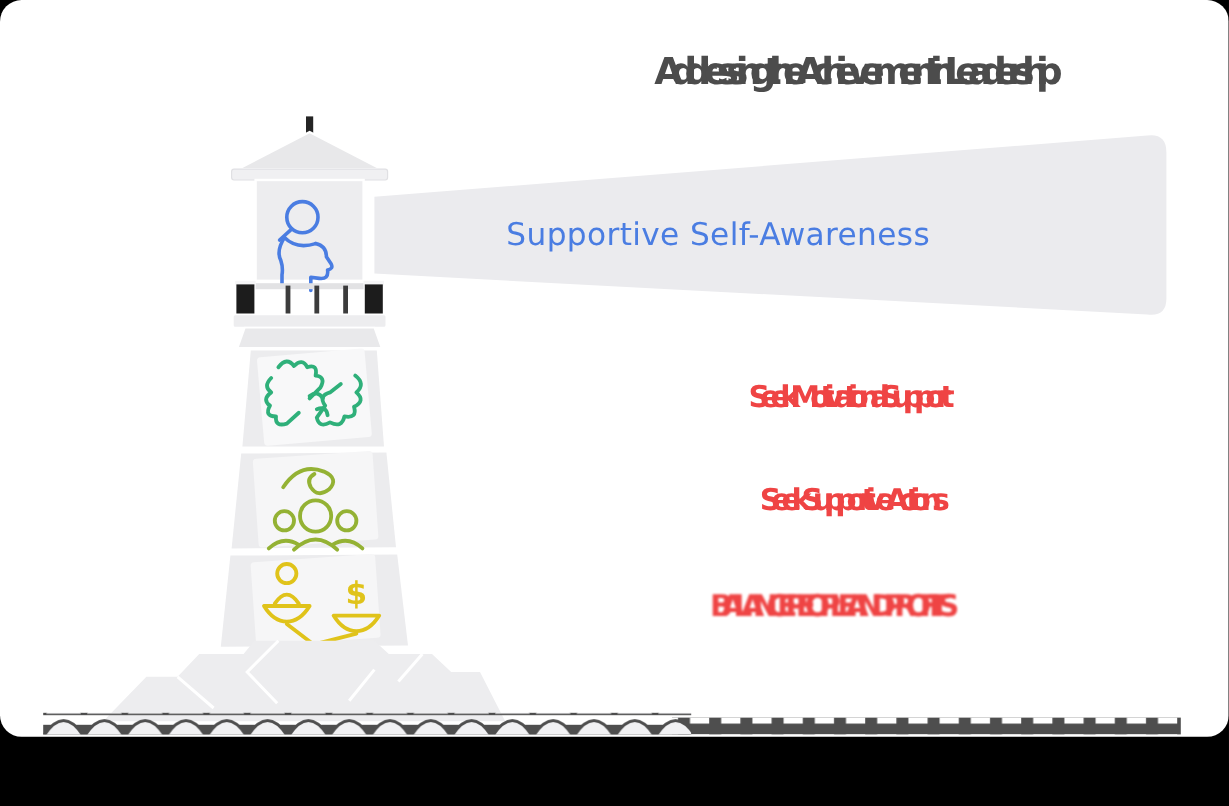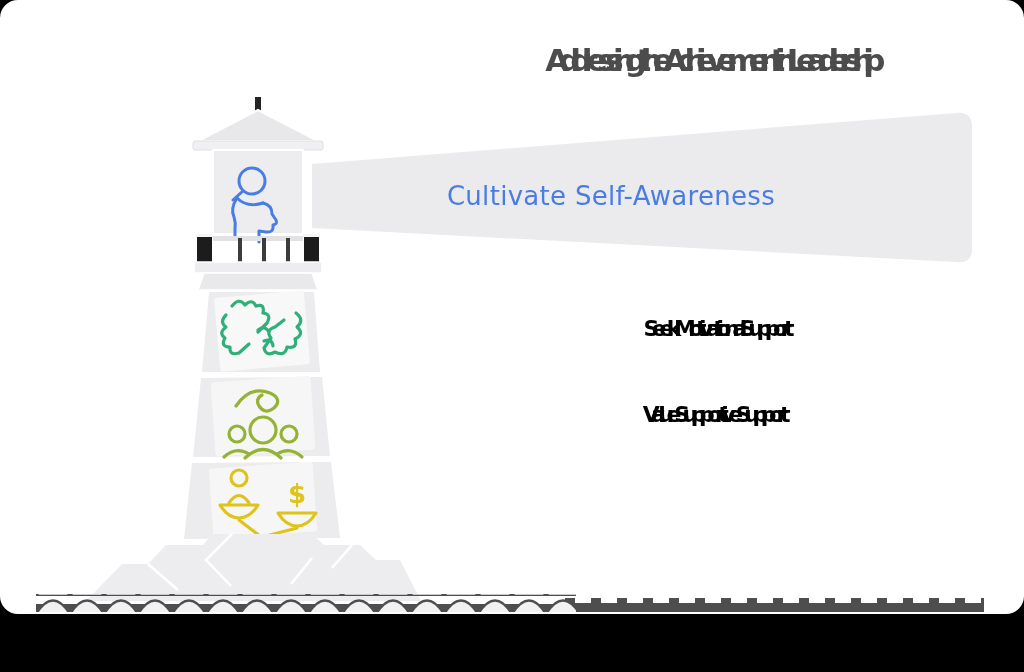--- a/index.html
+++ b/index.html
@@ -6,21 +6,21 @@
   .stage{position:relative;width:1024px;height:672px;background:#000;overflow:hidden;
          font-family:"DejaVu Sans","Liberation Sans",sans-serif;}
   .canvas{position:absolute;left:0;top:0;width:1024px;height:614px;background:#ffffff;
           border-radius:18px;}
   .scene{position:absolute;left:0;top:0;}
   .txt{position:absolute;text-align:right;}
   .title{left:155px;top:42px;width:720px;font-size:31px;font-weight:700;color:#4c4c4c;
          letter-spacing:-0.34em;filter:blur(0.6px);}
   .beacon-label{left:355px;top:181px;width:420px;font-size:26px;color:#4a7de2;
                 letter-spacing:0.3px;}
-  .row{width:420px;font-size:22px;font-weight:700;color:#000000;
+  .row{width:420px;font-size:25px;font-weight:700;color:#ef4444;
        letter-spacing:-0.34em;filter:blur(0.6px);}
   .row2{left:367px;top:316px;}
   .row3{left:363px;top:402px;}
   .row4{left:370px;top:490px;letter-spacing:-0.38em;filter:blur(0.7px);text-transform:uppercase;}
 </style>
 </head>
 <body>
 
 <div class="stage">
   <div class="canvas">
@@ -117,17 +117,18 @@
       </g>
 
       <g>
         <rect x="560" y="598" width="424" height="14" fill="url(#cren)"></rect>
         <rect x="36" y="604" width="540" height="8" fill="#4e4e4e"></rect>
         <rect x="36" y="594" width="540" height="18" fill="url(#scallop)"></rect>
       </g>
     </svg>
 
     <div class="txt title">Addressing the Achievement in Leadership</div>
-    <div class="txt beacon-label">Cultivate Self-Awareness</div>
+    <div class="txt beacon-label">Supportive Self-Awareness</div>
     <div class="txt row row2">Seek Motivational Support</div>
-    <div class="txt row row3">Value Supportive Support</div>
+    <div class="txt row row3">Seek Supportive Actions</div>
+    <div class="txt row row4">BALANCE PEOPLE AND PROFITS</div>
   </div>
 </div>
 
 </body></html>

